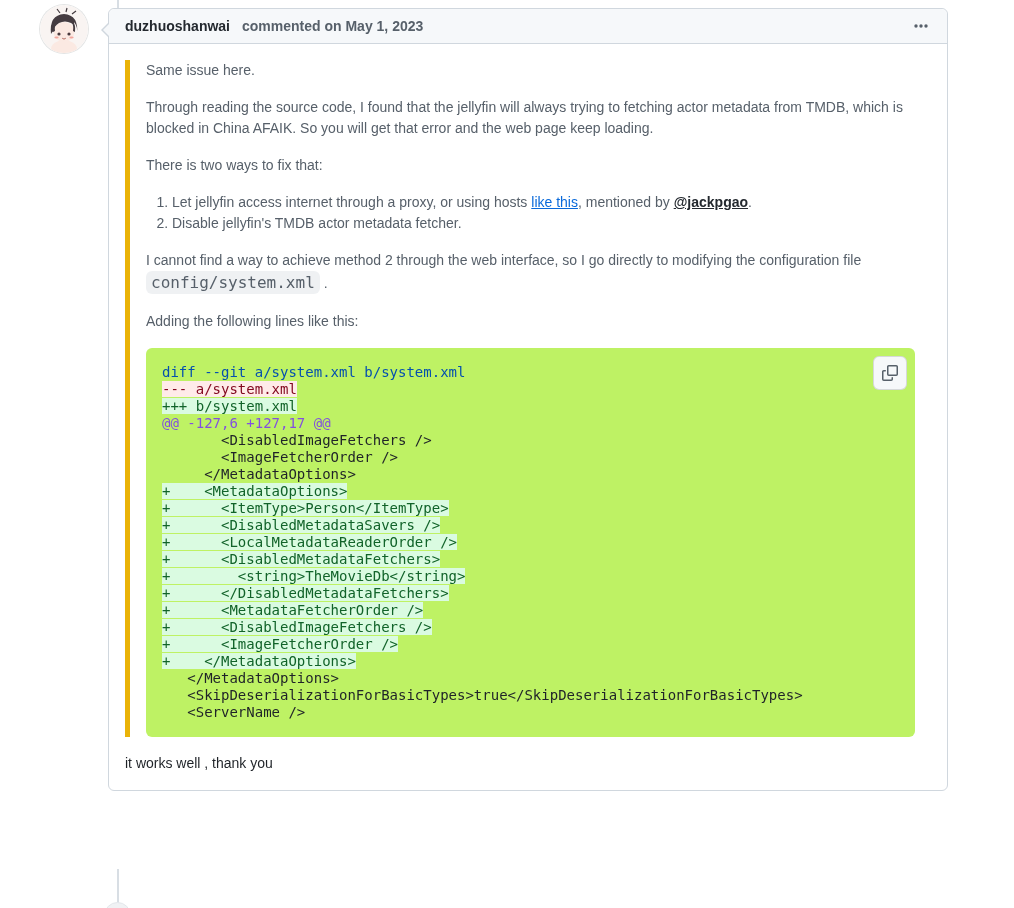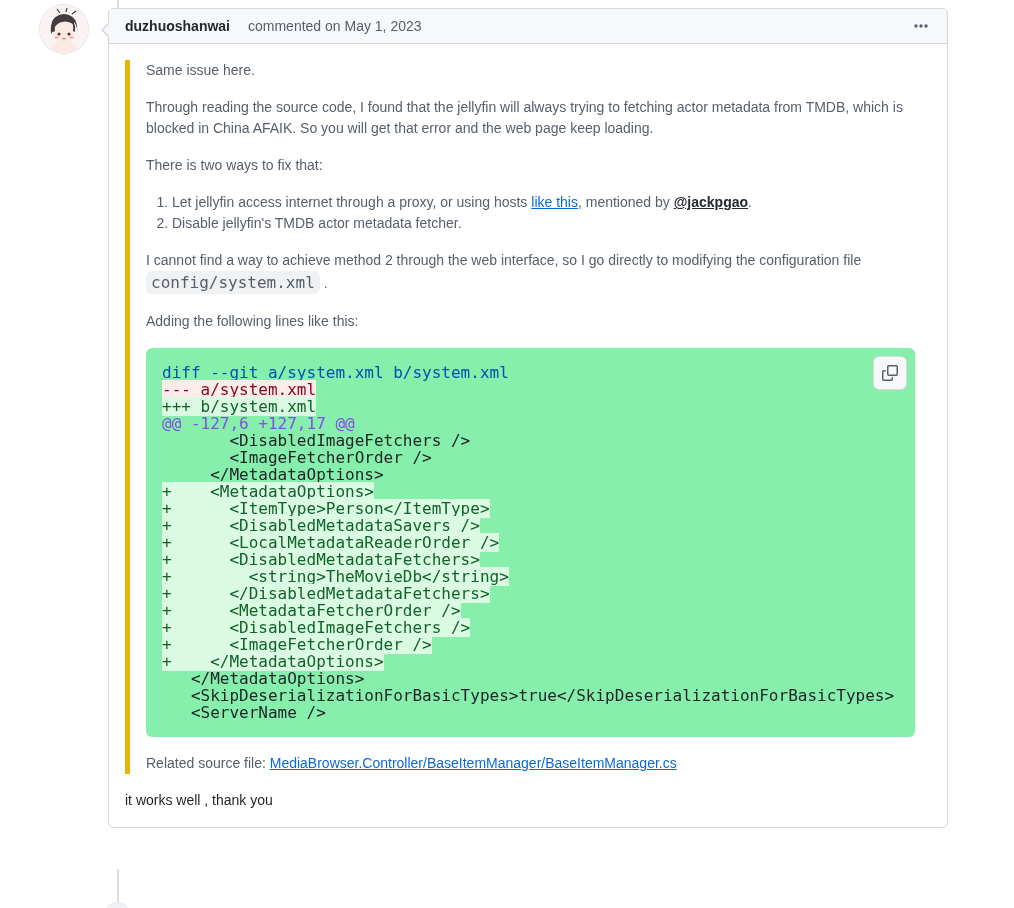--- a/index.html
+++ b/index.html
@@ -56,21 +56,21 @@
     display: flex; align-items: center;
     height: 35px; padding: 0 10px 0 16px;
     background: #f6f8fa;
     border-bottom: 1px solid #d0d7de;
     border-radius: 6px 6px 0 0;
     color: #57606a; font-size: 14px;
   }
   .comment-header .author {
     font-weight: 700; color: #24292f; text-decoration: none; cursor: pointer;
   }
-  .comment-header .action { margin-left: 18px; }
+  .comment-header .action { margin-left: 12px; font-weight: bold; }
   .kebab-btn {
     margin-left: auto; border: 0; background: transparent;
     color: #57606a; padding: 6px 8px; border-radius: 6px; cursor: pointer;
     display: flex; align-items: center;
   }
 
   .comment-body {
     padding: 16px;
     font-size: 14px; line-height: 1.5; color: #1f2328;
   }
@@ -93,26 +93,26 @@
     font-family: "DejaVu Sans Mono", monospace;
     font-size: 16px;
     background: rgba(175,184,193,0.2);
     padding: 2px 5px;
     border-radius: 6px;
     white-space: nowrap;
   }
 
   .highlight { position: relative; margin: 0 0 16px; }
   pre.diff-pre {
-    background: #86efac;
+    background: #bef264;
     border-radius: 6px;
     padding: 16px;
     overflow: auto;
     font-family: "DejaVu Sans Mono", monospace;
-    font-size: 16px; line-height: 17px;
+    font-size: 14px; line-height: 17px;
     color: #1f2328;
   }
   .code-line { white-space: pre; min-height: 17px; }
   .tok { white-space: pre; }
   .tok-meta { color: #0550ae; }
   .tok-del  { color: #82071e; background: #ffebe9; }
   .tok-add  { color: #116329; background: #dafbe1; }
   .tok-hunk { color: #8250df; }
   .tok-ctx  { color: #1f2328; }
 
@@ -198,23 +198,20 @@
           <pre class="diff-pre"><div class="code-line"><span class="tok tok-meta">diff --git a/system.xml b/system.xml</span></div><div class="code-line"><span class="tok tok-del">--- a/system.xml</span></div><div class="code-line"><span class="tok tok-add">+++ b/system.xml</span></div><div class="code-line"><span class="tok tok-hunk">@@ -127,6 +127,17 @@</span></div><div class="code-line"><span class="tok tok-ctx">       &lt;DisabledImageFetchers /&gt;</span></div><div class="code-line"><span class="tok tok-ctx">       &lt;ImageFetcherOrder /&gt;</span></div><div class="code-line"><span class="tok tok-ctx">     &lt;/MetadataOptions&gt;</span></div><div class="code-line"><span class="tok tok-add">+    &lt;MetadataOptions&gt;</span></div><div class="code-line"><span class="tok tok-add">+      &lt;ItemType&gt;Person&lt;/ItemType&gt;</span></div><div class="code-line"><span class="tok tok-add">+      &lt;DisabledMetadataSavers /&gt;</span></div><div class="code-line"><span class="tok tok-add">+      &lt;LocalMetadataReaderOrder /&gt;</span></div><div class="code-line"><span class="tok tok-add">+      &lt;DisabledMetadataFetchers&gt;</span></div><div class="code-line"><span class="tok tok-add">+        &lt;string&gt;TheMovieDb&lt;/string&gt;</span></div><div class="code-line"><span class="tok tok-add">+      &lt;/DisabledMetadataFetchers&gt;</span></div><div class="code-line"><span class="tok tok-add">+      &lt;MetadataFetcherOrder /&gt;</span></div><div class="code-line"><span class="tok tok-add">+      &lt;DisabledImageFetchers /&gt;</span></div><div class="code-line"><span class="tok tok-add">+      &lt;ImageFetcherOrder /&gt;</span></div><div class="code-line"><span class="tok tok-add">+    &lt;/MetadataOptions&gt;</span></div><div class="code-line"><span class="tok tok-ctx">   &lt;/MetadataOptions&gt;</span></div><div class="code-line"><span class="tok tok-ctx">   &lt;SkipDeserializationForBasicTypes&gt;true&lt;/SkipDeserializationForBasicTypes&gt;</span></div><div class="code-line"><span class="tok tok-ctx">   &lt;ServerName /&gt;</span></div></pre>
           <button class="copy-btn">
             <svg width="16" height="16" viewBox="0 0 16 16">
               <path fill="currentColor" d="M0 6.75C0 5.784.784 5 1.75 5h1.5a.75.75 0 0 1 0 1.5h-1.5a.25.25 0 0 0-.25.25v7.5c0 .138.112.25.25.25h7.5a.25.25 0 0 0 .25-.25v-1.5a.75.75 0 0 1 1.5 0v1.5A1.75 1.75 0 0 1 9.25 16h-7.5A1.75 1.75 0 0 1 0 14.25Z"></path>
               <path fill="currentColor" d="M5 1.75C5 .784 5.784 0 6.75 0h7.5C15.216 0 16 .784 16 1.75v7.5A1.75 1.75 0 0 1 14.25 11h-7.5A1.75 1.75 0 0 1 5 9.25Zm1.75-.25a.25.25 0 0 0-.25.25v7.5c0 .138.112.25.25.25h7.5a.25.25 0 0 0 .25-.25v-7.5a.25.25 0 0 0-.25-.25Z"></path>
             </svg>
           </button>
         </div>
 
 
-        <p style="margin-bottom:0">
-          <span>Related source file: </span><a class="inline-link">MediaBrowser.Controller/BaseItemManager/BaseItemManager.cs</a>
-        </p>
 
       </blockquote>
 
       <p class="reply-text">it works well , thank you</p>
 
     </div>
   </div>
 
 </div>
 

